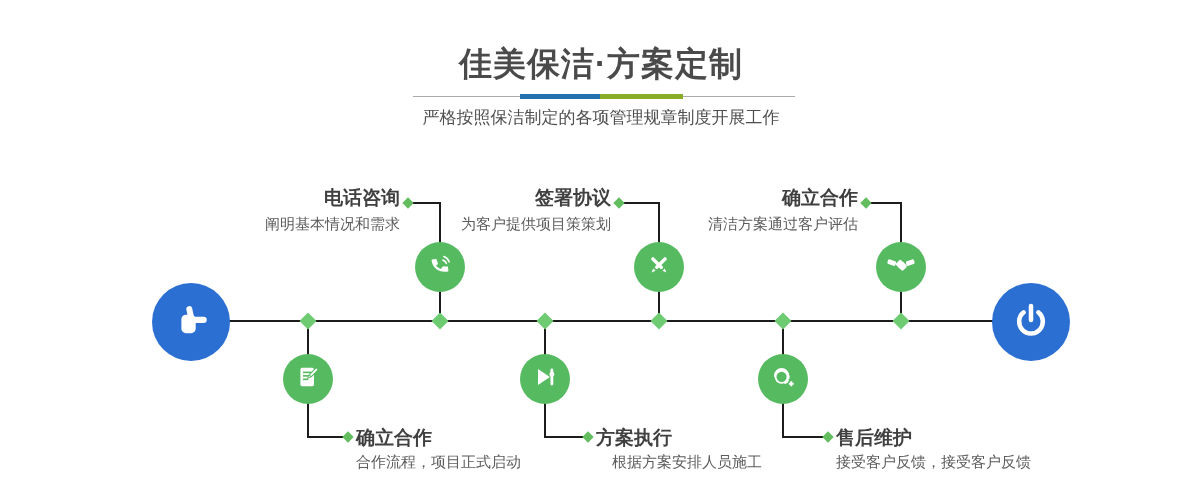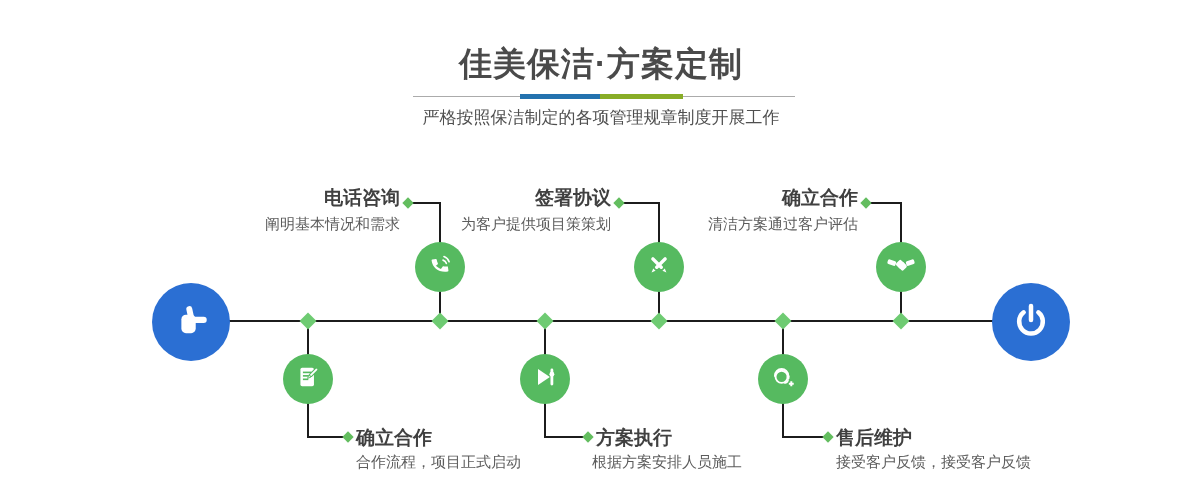--- a/index.html
+++ b/index.html
@@ -45,21 +45,21 @@
   #t3-circle{left:876px;top:242px;} #t3-tdiamond{left:895px;top:315px;} #t3-sdiamond{left:862px;top:199px;}
   #t3-title{right:344px;top:185px;} #t3-desc{right:344px;top:215px;}
 
   
   #b1-vline{left:307px;top:321px;height:117px;} #b1-hline{left:308px;top:436px;width:40px;}
   #b1-circle{left:283px;top:354px;} #b1-tdiamond{left:302px;top:315px;} #b1-sdiamond{left:344px;top:433px;}
   #b1-title{left:356px;top:425px;} #b1-desc{left:356px;top:453px;}
 
   #b2-vline{left:544px;top:321px;height:117px;} #b2-hline{left:545px;top:436px;width:43px;}
   #b2-circle{left:520px;top:354px;} #b2-tdiamond{left:539px;top:315px;} #b2-sdiamond{left:584px;top:433px;}
-  #b2-title{left:596px;top:425px;} #b2-desc{left:592px;top:453px;}
+  #b2-title{left:596px;top:425px;} #b2-desc{left:612px;top:453px;}
 
   #b3-vline{left:782px;top:321px;height:117px;} #b3-hline{left:783px;top:436px;width:45px;}
   #b3-circle{left:758px;top:354px;} #b3-tdiamond{left:777px;top:315px;} #b3-sdiamond{left:824px;top:433px;}
   #b3-title{left:836px;top:425px;} #b3-desc{left:836px;top:453px;}
 
   #start-circle{left:152px;top:283px;}
   #end-circle{left:992px;top:283px;}
 </style>
 </head>
 <body>

